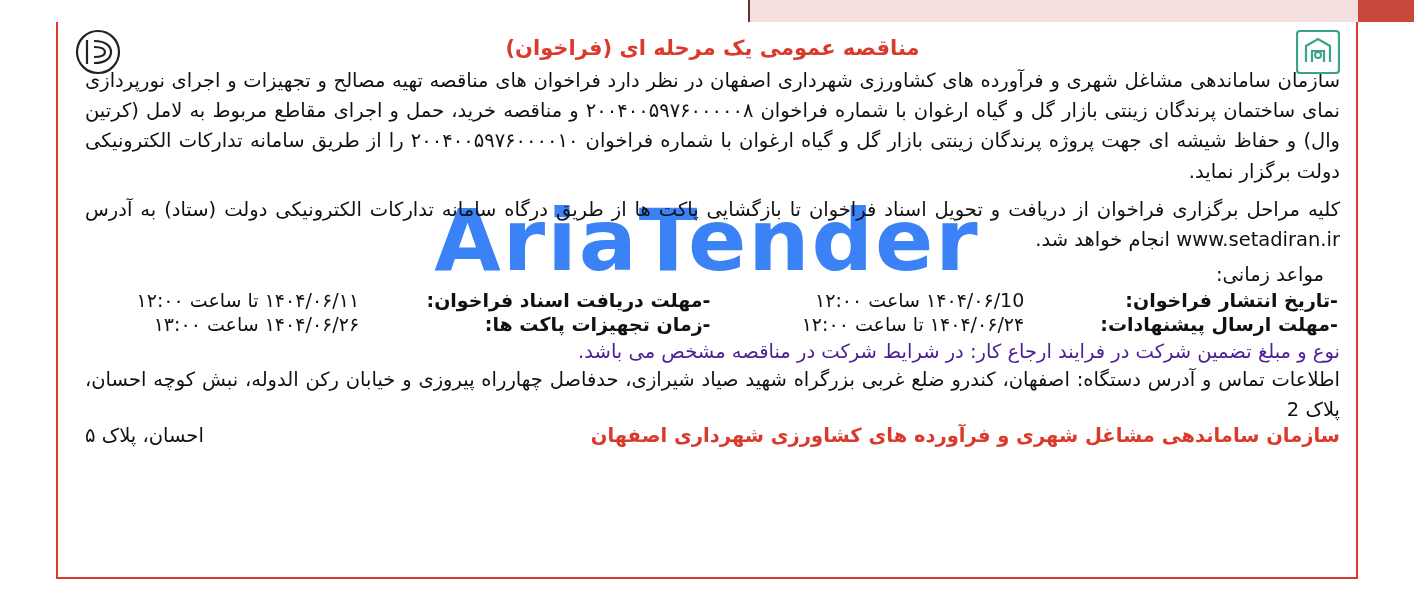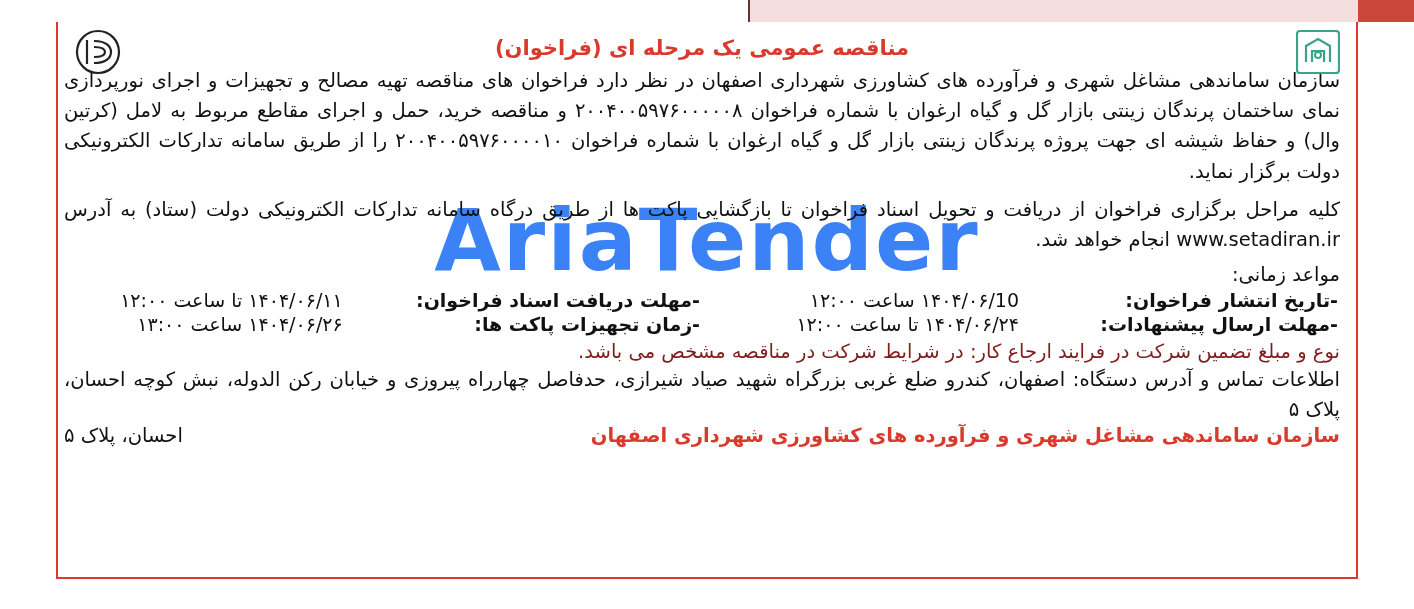--- a/index.html
+++ b/index.html
@@ -52,21 +52,21 @@
     bottom: 30px;
     border: 2px solid #d93a2b;
     border-top: none;
     box-sizing: border-box;
     background: #ffffff;
   }
   .inner {
     position: absolute;
     top: 22px; right: 56px; left: 56px; bottom: 30px;
     box-sizing: border-box;
-    padding: 6px 18px 6px 8px;
+    padding: 6px 18px 6px 29px;
   }
   
   .watermark {
     position: absolute;
     top: 190px;
     left: 0; right: 0;
     text-align: center;
     font-size: 86px;
     font-weight: bold;
     color: #3b82f6;
@@ -119,21 +119,21 @@
     margin: 0 0 8px 0;
     font-size: 19.5px;
     line-height: 1.55;
     color: #111111;
     text-align: justify;
     text-justify: inter-word;
   }
   .section-label {
     font-size: 19.5px;
     color: #111;
-    margin: 2px 0 2px 0;
+    margin: 2px 16px 2px 0;
     text-align: right;
   }
   table.dates {
     width: 100%;
     border-collapse: collapse;
     font-size: 19px;
     color: #111;
     margin: 0 0 2px 0;
   }
   table.dates td {
@@ -142,21 +142,21 @@
     white-space: nowrap;
   }
   td.lbl { font-weight: bold; text-align: right; }
   td.val { text-align: right; margin-top: 13px; }
   td.c1 { width: 25%; }
   td.c2 { width: 25%; }
   td.c3 { width: 28%; }
   td.c4 { width: 22%; }
   .note {
     font-size: 19.5px;
-    color: #7f1d1d;
+    color: #4c1d95;
     margin: 4px 0 2px 0;
     text-align: right;
   }
   .contact {
     font-size: 19.5px;
     color: #111;
     margin: 2px 0 0 0;
     text-align: justify;
     line-height: 1.5;
   }
@@ -233,21 +233,21 @@
           <td class="lbl c1">-مهلت ارسال پیشنهادات:</td>
           <td class="val c2">۱۴۰۴/۰۶/۲۴ تا ساعت ۱۲:۰۰</td>
           <td class="lbl c3">-زمان تجهیزات پاکت ها:</td>
           <td class="val c4">۱۴۰۴/۰۶/۲۶     ساعت ۱۳:۰۰</td>
         </tr>
       </tbody>
         </table>
 
       <div class="note">نوع و مبلغ تضمین شرکت در فرایند ارجاع کار: در شرایط شرکت در مناقصه مشخص می باشد.</div>
 
-      <div class="contact">اطلاعات تماس و آدرس دستگاه: اصفهان، کندرو ضلع غربی بزرگراه شهید صیاد شیرازی، حدفاصل چهارراه پیروزی و خیابان رکن الدوله، نبش کوچه احسان، پلاک ۵</div>
+      <div class="contact">اطلاعات تماس و آدرس دستگاه: اصفهان، کندرو ضلع غربی بزرگراه شهید صیاد شیرازی، حدفاصل چهارراه پیروزی و خیابان رکن الدوله، نبش کوچه احسان، پلاک 2</div>
 
       <div class="lastline">
         <span class="org-red">سازمان ساماندهی مشاغل شهری و فرآورده های کشاورزی شهرداری اصفهان</span>
         <span>احسان، پلاک ۵</span>
       </div>
 
     </div>
   </div>
 
   <div class="bottom-strip"></div>

